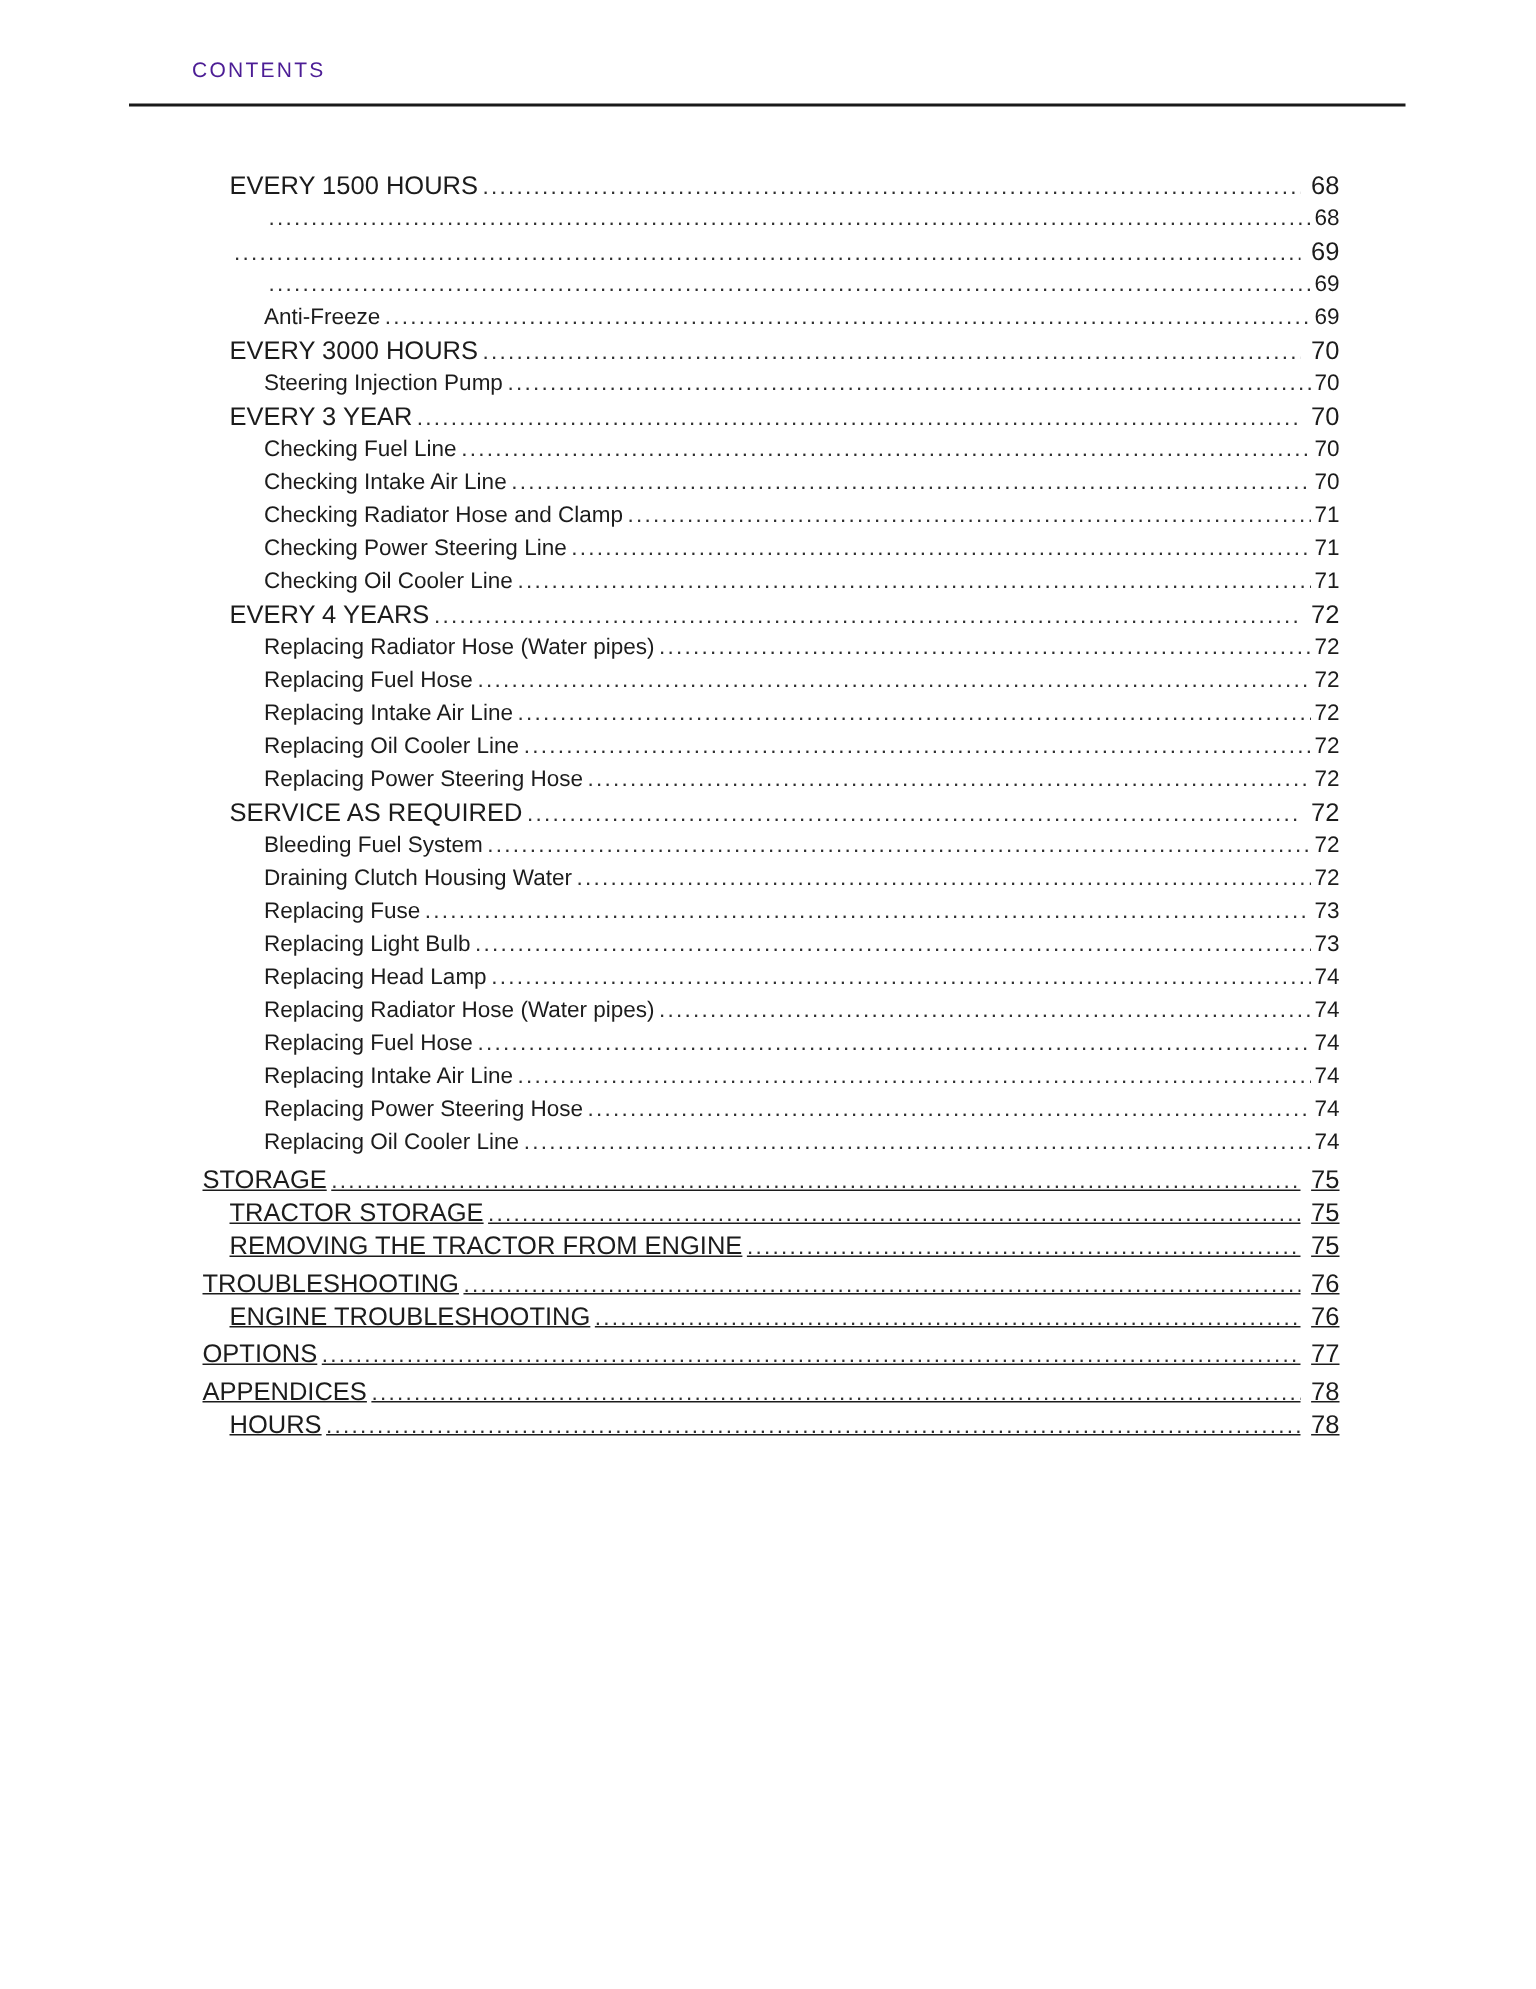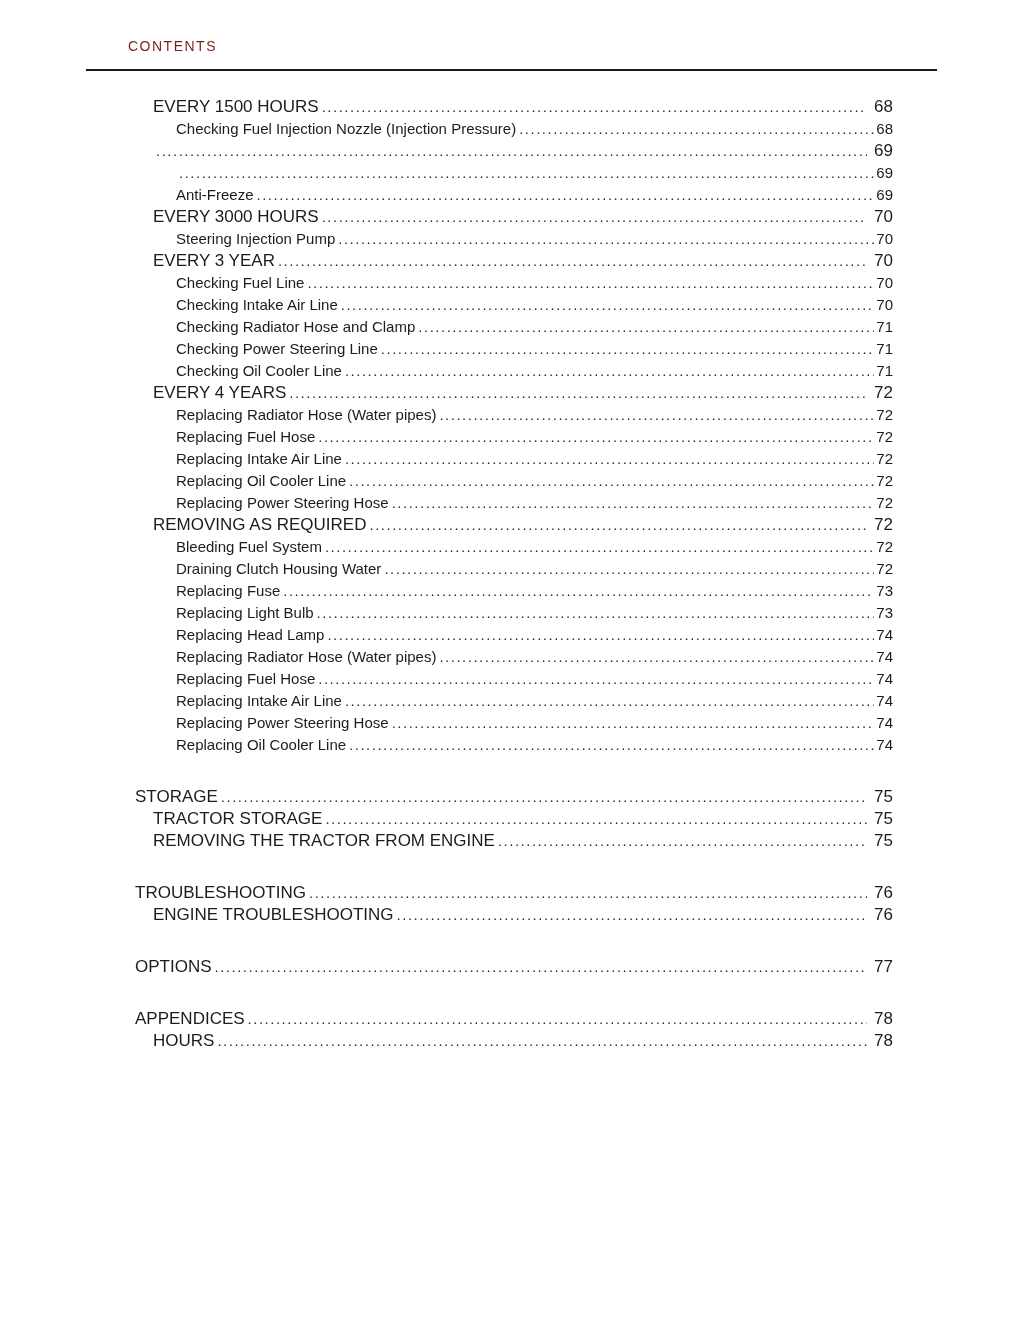--- a/index.html
+++ b/index.html
@@ -16,38 +16,39 @@
     color: #1c1c1c;
     overflow: hidden;
   }
   .header-title {
     position: absolute;
     left: 128px;
     top: 38px;
     font-size: 14px;
     font-weight: 400;
     letter-spacing: 1.5px;
-    color: #7f1d1d;
+    color: #4c1d95;
   }
   .header-rule {
     position: absolute;
     left: 86px;
     top: 69px;
     width: 851px;
     height: 2px;
     background: #1a1a1a;
   }
   .toc {
     position: absolute;
     left: 135px;
-    top: 96px;
+    top: 113px;
     width: 758px;
   }
   .toc-group + .toc-group {
-    margin-top: 30px;
+    margin-top: 3px;
+    text-decoration: underline;
   }
   .row {
     display: flex;
     align-items: baseline;
     height: 22px;
     line-height: 22px;
     white-space: nowrap;
   }
   .row .label {
     flex: none;
@@ -80,21 +81,20 @@
   <div class="header-title">CONTENTS</div>
   <div class="header-rule"></div>
   <div class="toc" id="toc">
       <div class="toc-group">
         <div class="row lvl1">
           <span class="label">EVERY 1500 HOURS</span>
           <span class="dots">............................................................................................................................................................................................................................................................................................................</span>
           <span class="num">68</span>
         </div>
         <div class="row lvl2">
-          <span class="label">Checking Fuel Injection Nozzle (Injection Pressure)</span>
           <span class="dots">............................................................................................................................................................................................................................................................................................................</span>
           <span class="num">68</span>
         </div>
         <div class="row lvl1">
           <span class="dots">............................................................................................................................................................................................................................................................................................................</span>
           <span class="num">69</span>
         </div>
         <div class="row lvl2">
           <span class="dots">............................................................................................................................................................................................................................................................................................................</span>
           <span class="num">69</span>
@@ -168,21 +168,21 @@
           <span class="label">Replacing Oil Cooler Line</span>
           <span class="dots">............................................................................................................................................................................................................................................................................................................</span>
           <span class="num">72</span>
         </div>
         <div class="row lvl2">
           <span class="label">Replacing Power Steering Hose</span>
           <span class="dots">............................................................................................................................................................................................................................................................................................................</span>
           <span class="num">72</span>
         </div>
         <div class="row lvl1">
-          <span class="label">REMOVING AS REQUIRED</span>
+          <span class="label">SERVICE AS REQUIRED</span>
           <span class="dots">............................................................................................................................................................................................................................................................................................................</span>
           <span class="num">72</span>
         </div>
         <div class="row lvl2">
           <span class="label">Bleeding Fuel System</span>
           <span class="dots">............................................................................................................................................................................................................................................................................................................</span>
           <span class="num">72</span>
         </div>
         <div class="row lvl2">
           <span class="label">Draining Clutch Housing Water</span>

